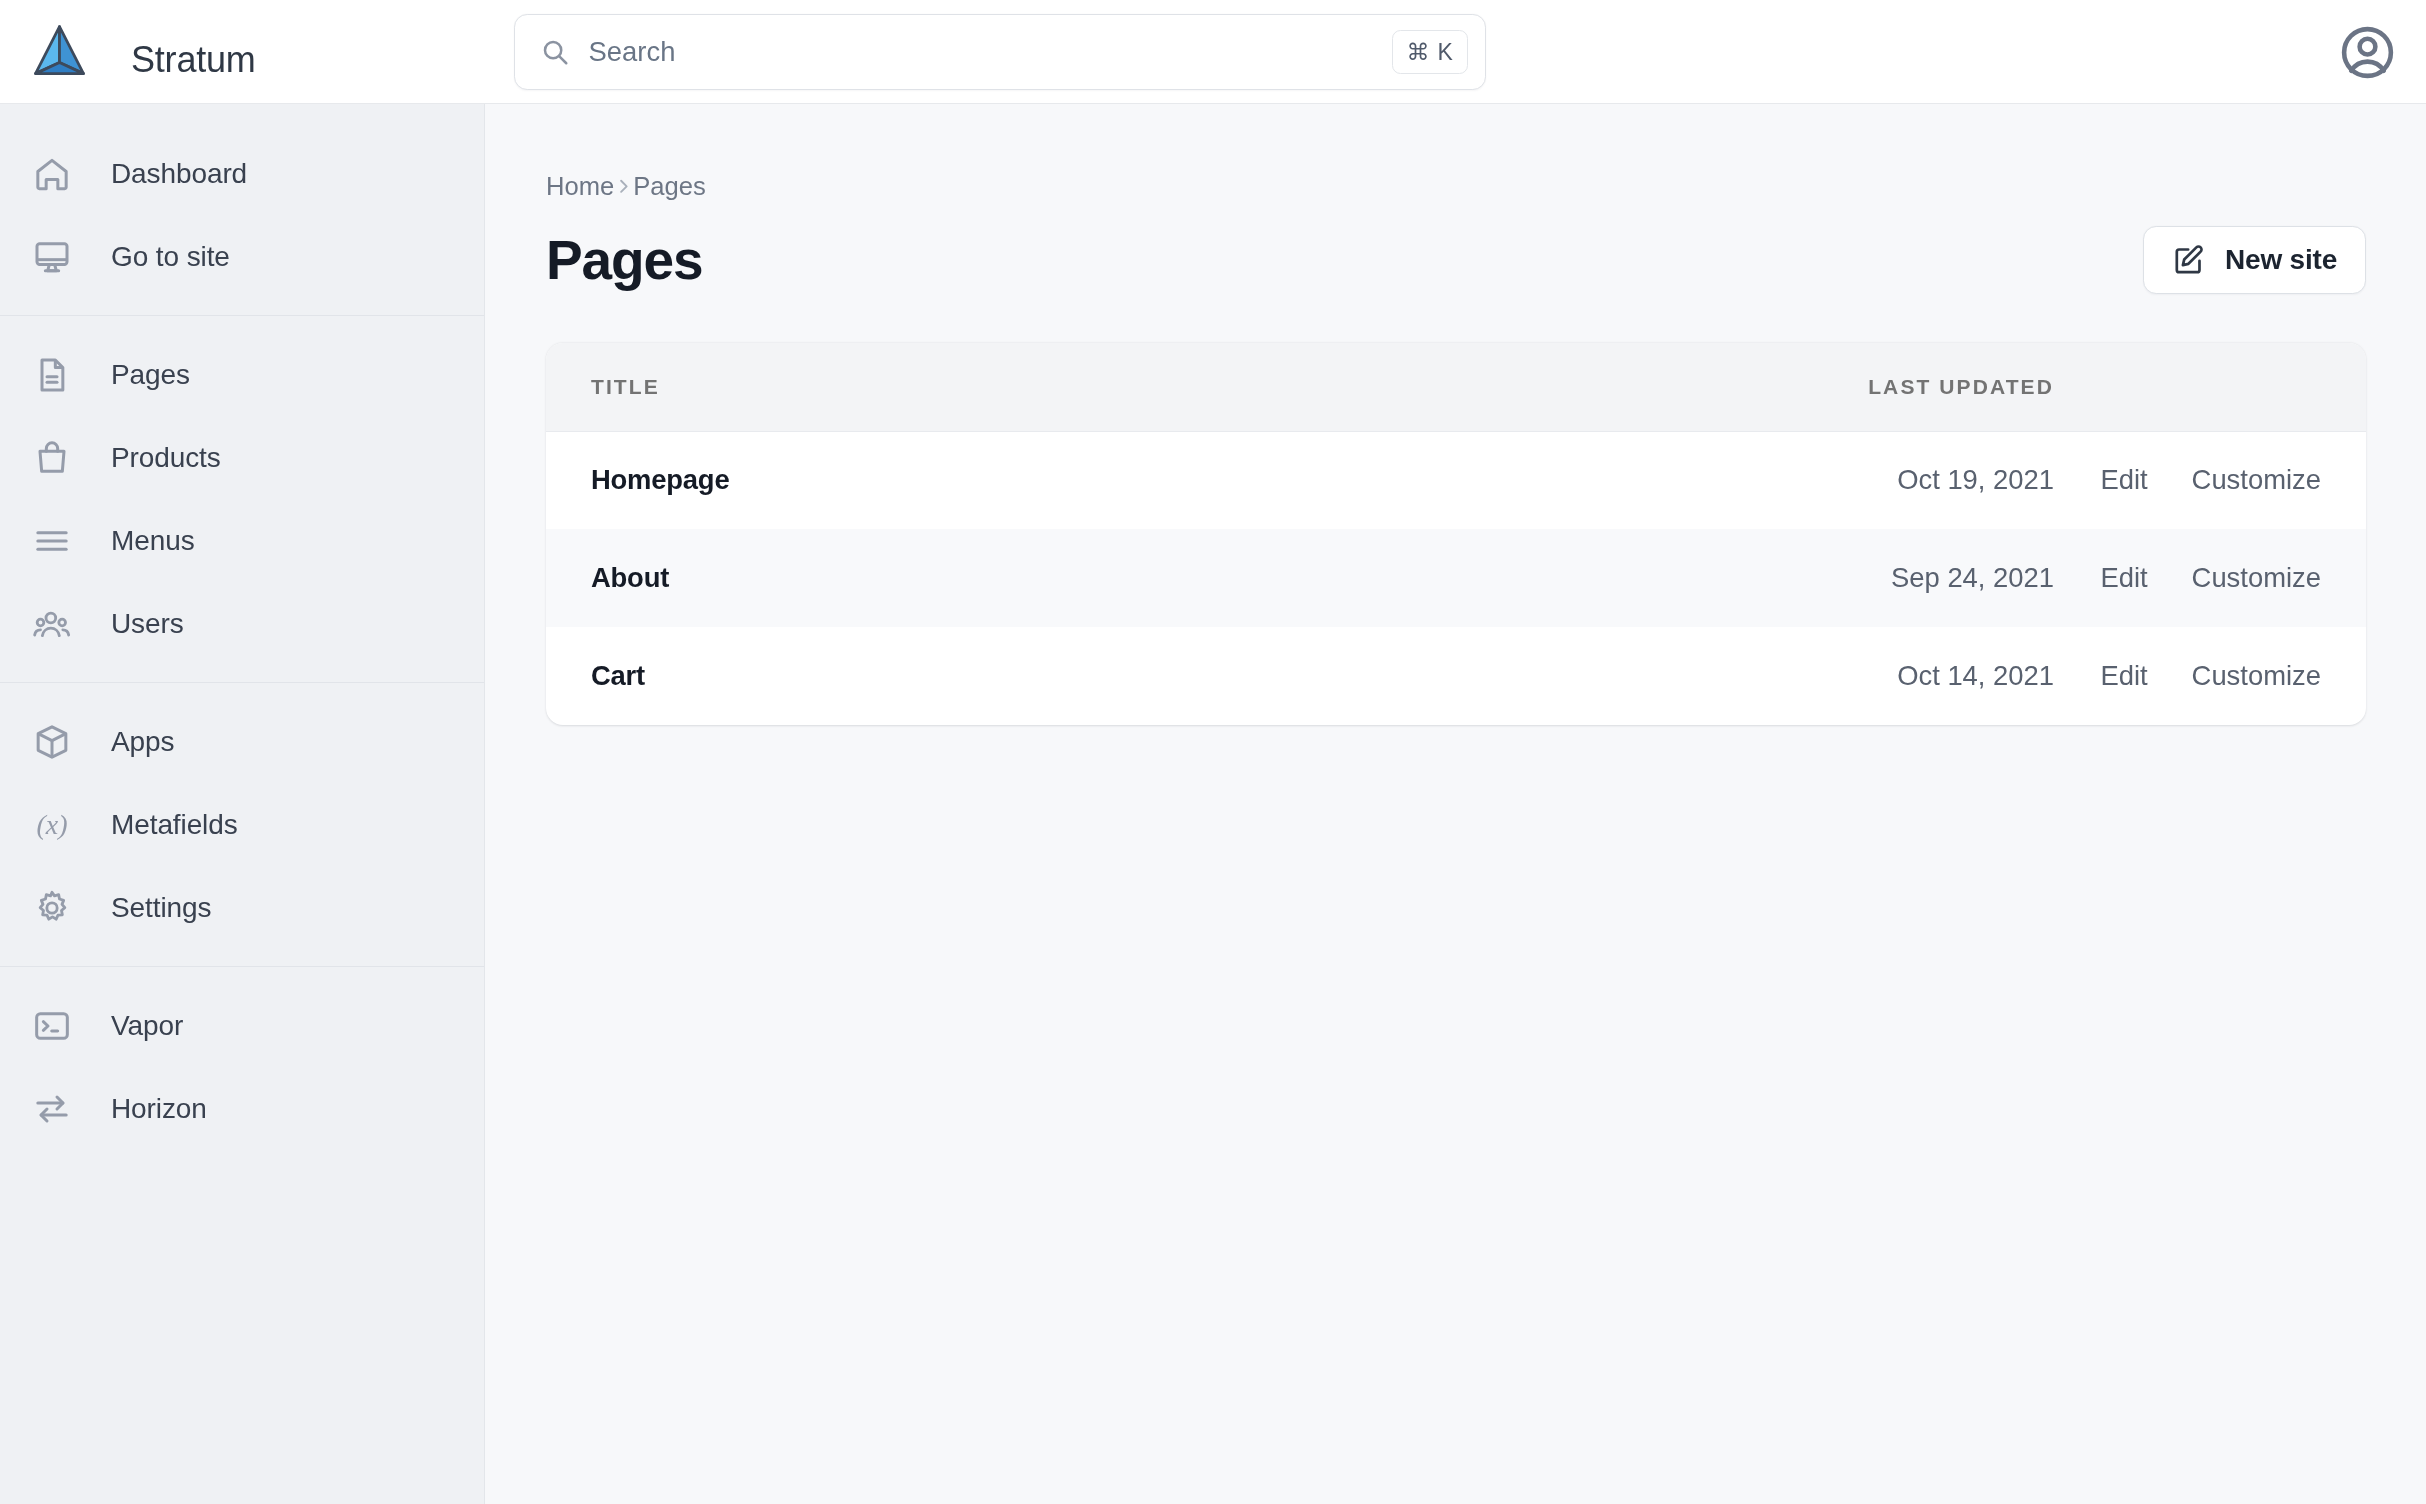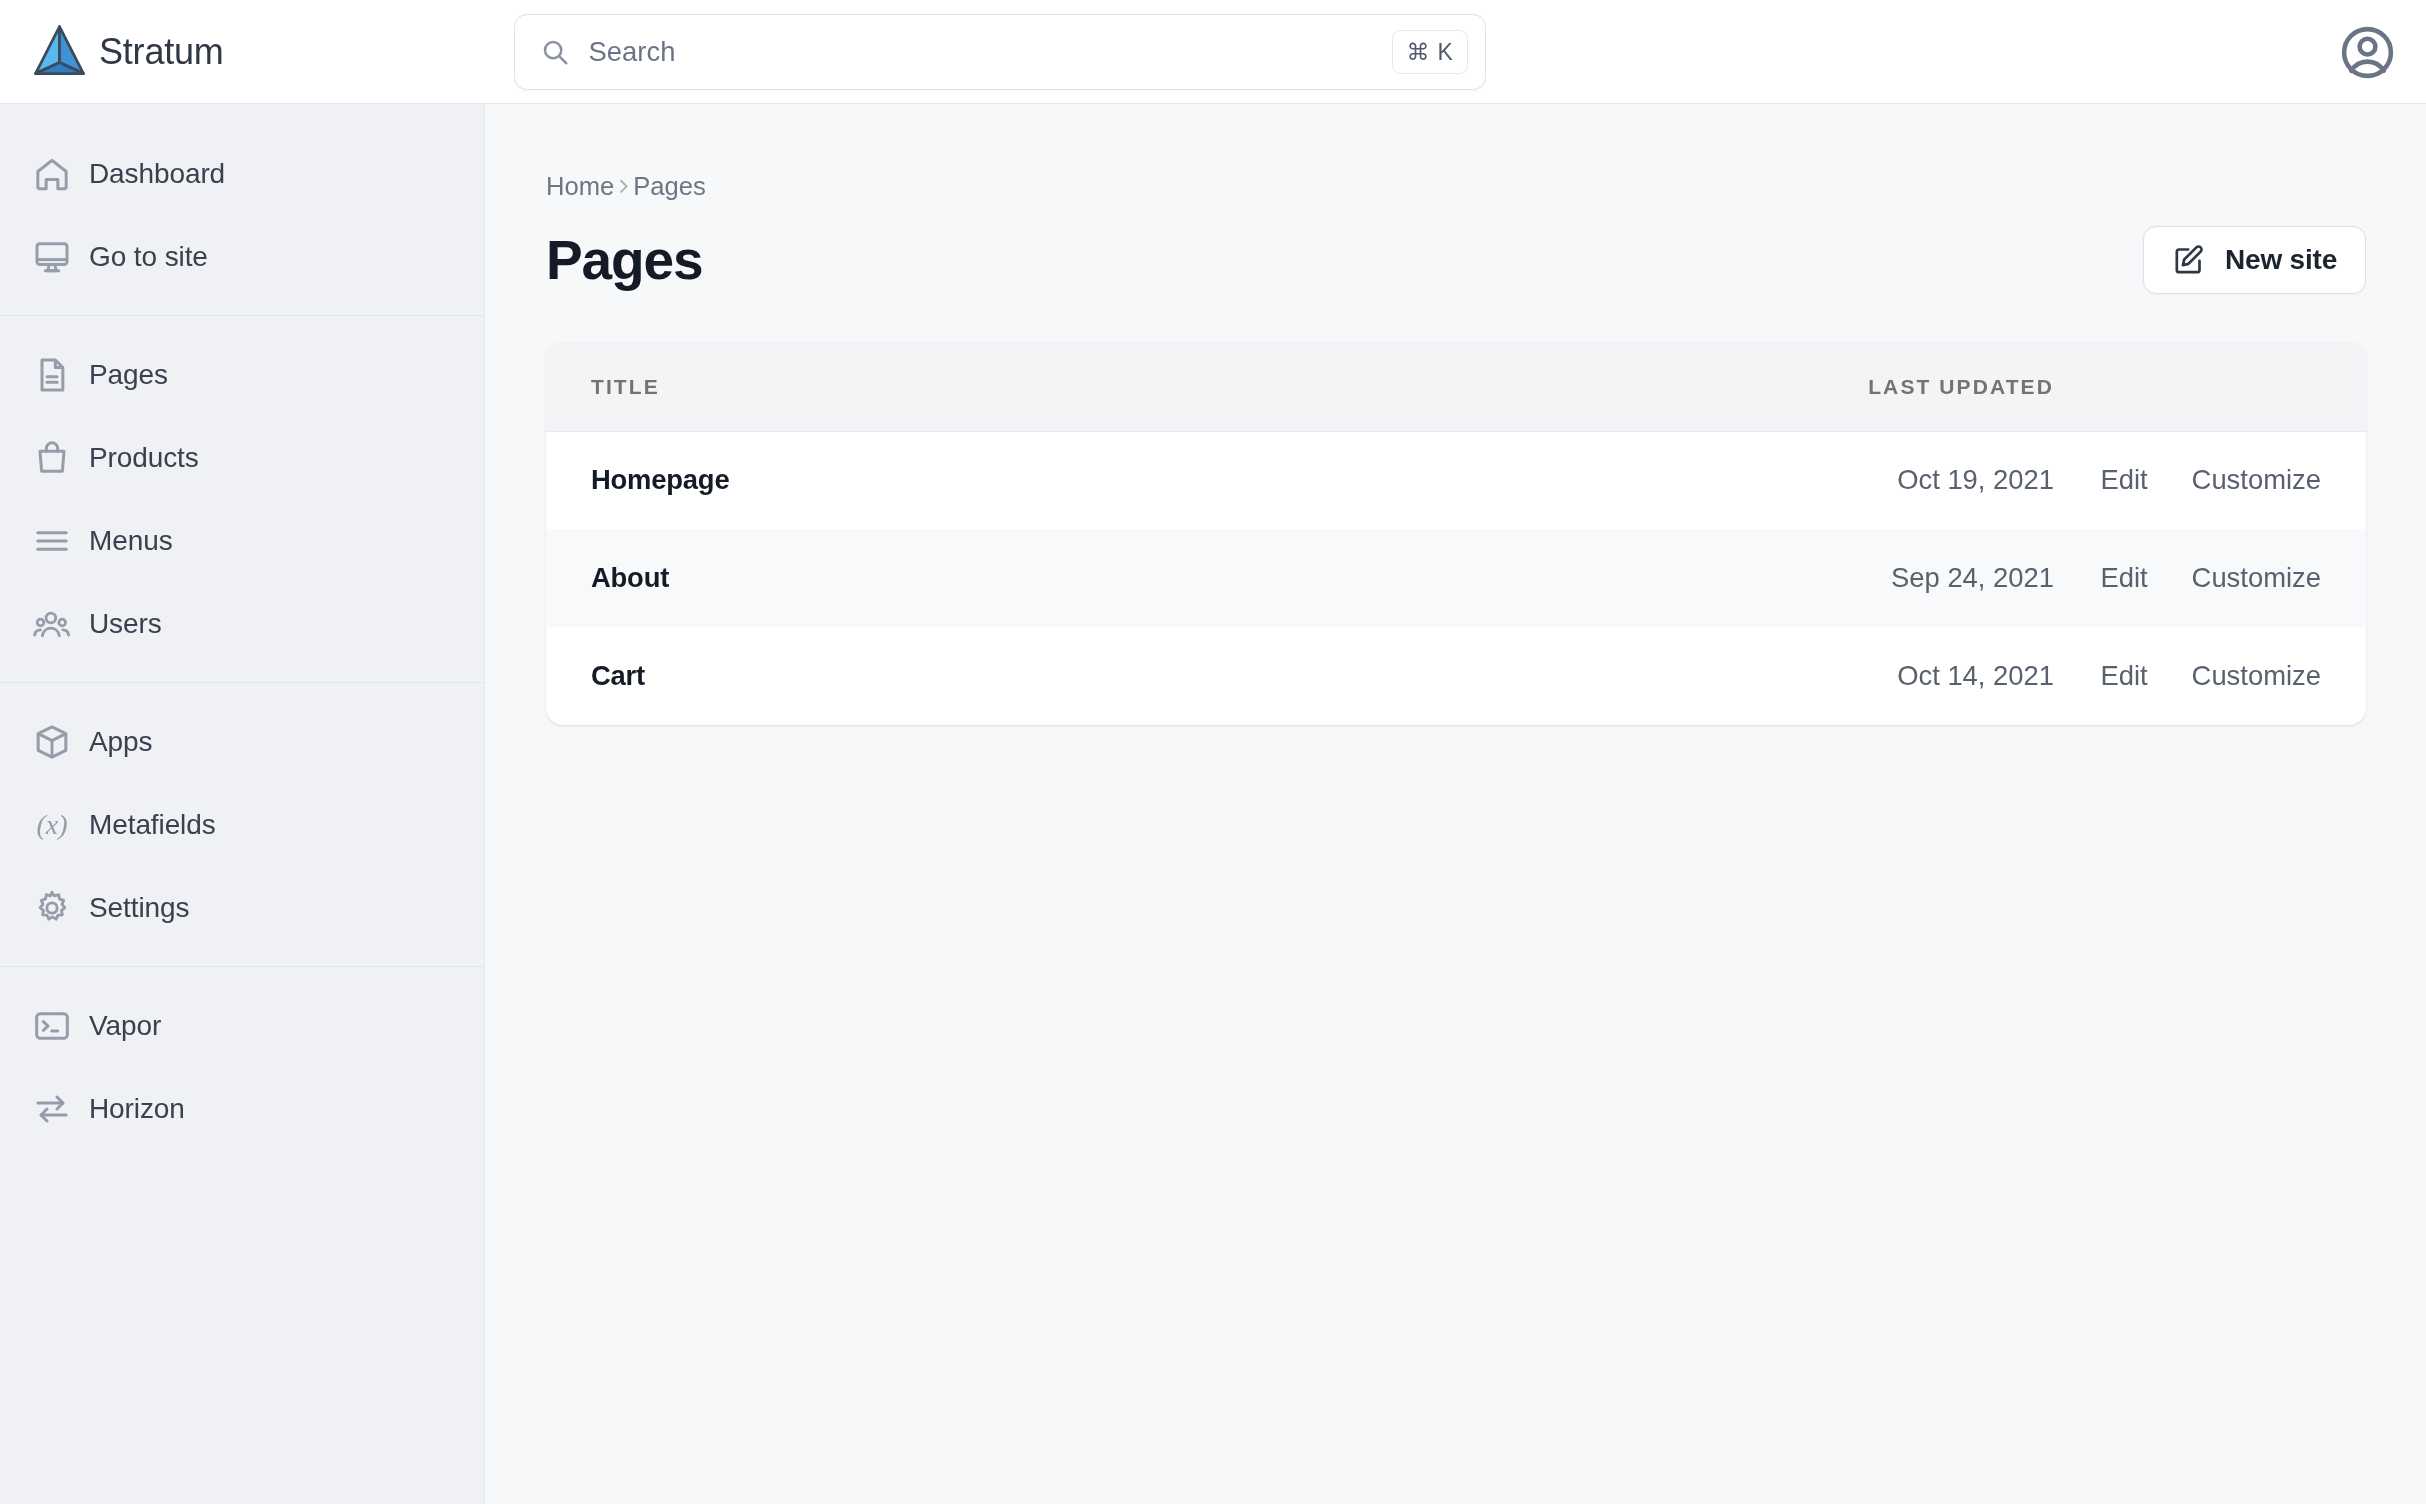--- a/index.html
+++ b/index.html
@@ -17,22 +17,22 @@
     top: 0; left: 0;
     width: 2426px;
     height: 104px;
     background: #ffffff;
     border-bottom: 0.9px solid #e7e9ec;
     display: flex;
     align-items: center;
   }
   .brand {
     display: flex;
-    align-items: center;
-    gap: 10px;
+    align-items: flex-end;
+    gap: 42px;
     margin-left: 30px;
     width: 397px;
   }
   .brand-logo { width: 59px; height: 59px; display: block; }
   .brand-name {
     font-size: 36px;
     font-weight: 400;
     color: #2f3845;
     letter-spacing: -0.2px;
   }
@@ -102,21 +102,21 @@
     padding-top: 11.4px;
   }
   .nav-group { padding: 17px 0; }
   .nav-divider { height: 0.9px; background: #e1e4e9; width: 100%; }
 
   .nav-item {
     display: flex;
     align-items: center;
     height: 83px;
     padding-left: 32px;
-    gap: 17px;
+    gap: 39px;
     cursor: pointer;
     color: #343d4b;
   }
   .nav-icon {
     width: 40px; height: 40px;
     flex: 0 0 40px;
     color: #959caa;
     display: flex; align-items: center; justify-content: center;
   }
   .nav-icon svg { width: 100%; height: 100%; display: block; }

